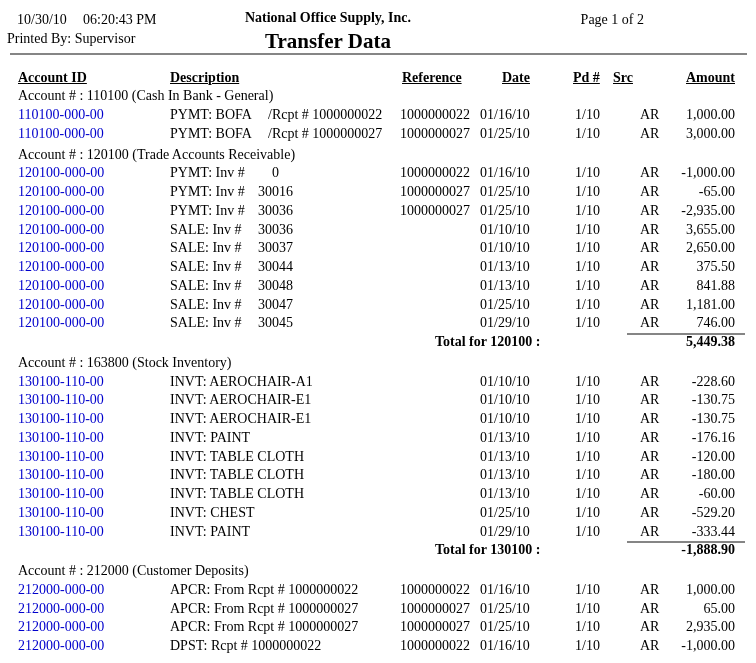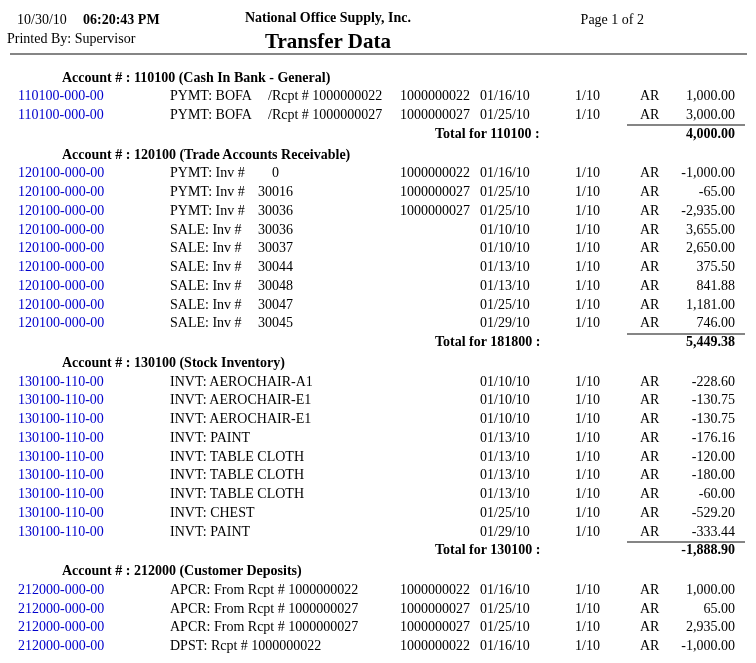--- a/index.html
+++ b/index.html
@@ -14,47 +14,56 @@
   #pg-hdr{position:absolute;top:0;left:0;width:656px;height:68px;}
   #hdr-rule{position:absolute;top:53px;left:10px;width:737px;height:2px;background:#858585;}
   #company{left:0;right:0;text-align:center;top:10px;font-weight:bold;}
   #title{left:0;right:0;text-align:center;top:29px;font-weight:bold;font-size:21px;}
   
   #report{position:absolute;top:68px;left:0;width:756px;}
   .line{position:relative;height:18.75px;}
   .line.gap{margin-top:2px;}
   .cell{position:absolute;top:1.5px;white-space:nowrap;}
   .colhdr{font-weight:bold;text-decoration:underline;}
-  .sec-hdr{left:18px;font-weight:bold;margin-left:44px;}
+  .sec-hdr{left:18px;font-weight:normal;}
   .c-acct{left:18px;color:var(--link,#0000CC);cursor:pointer;}
   .c-desc{left:170px;}
   .c-desc2t{left:268px;}
   .c-desc2n{left:248px;width:55px;text-align:center;}
   .c-ref{left:400px;}
   .c-date{left:480px;}
   .c-pd{left:573px;width:27px;text-align:right;}
   .c-src{left:613px;margin-left:27px;}
   .c-amt{left:620px;width:115px;text-align:right;}
   .tot-label{left:435px;font-weight:bold;}
   .tot-rule{position:absolute;top:0;left:627px;width:118px;height:2px;background:var(--rule,#858585);}
 </style>
 </head>
 <body style="--link: #0000CC; --rule: #858585;">
 
 <div id="pg-hdr">
   <span class="abs" style="left:17px;top:12px;">10/30/10</span>
-  <span class="abs" style="left:83px;top:12px;font-weight:bold;">06:20:43 PM</span>
+  <span class="abs" style="left:83px;top:12px;">06:20:43 PM</span>
   <div class="abs" id="company">National Office Supply, Inc.</div>
   <span class="abs" style="right:12px;top:12px;">Page 1 of  2</span>
   <span class="abs" style="left:7px;top:31px;">Printed By: Supervisor</span>
   <div class="abs" id="title">Transfer Data</div>
   <div id="hdr-rule"></div>
 </div>
 
 <div id="report">
+  <div class="line">
+    <span class="cell colhdr" style="left:18px">Account ID</span>
+    <span class="cell colhdr" style="left:170px">Description</span>
+    <span class="cell colhdr" style="left:402px">Reference</span>
+    <span class="cell colhdr" style="left:502px">Date</span>
+    <span class="cell colhdr" style="left:573px">Pd #</span>
+    <span class="cell colhdr" style="left:613px">Src</span>
+    <span class="cell colhdr c-amt">Amount</span>
+  </div>
   <div id="rows-host">
       <div class="line">
         <span class="cell sec-hdr">Account # : 110100 (Cash In Bank - General)</span>
       </div>
       <div class="line">
         <span class="cell c-acct">110100-000-00</span>
         <span class="cell c-desc">PYMT: BOFA</span>
         <span class="cell c-desc2t">/Rcpt # 1000000022</span>
         <span class="cell c-ref">1000000022</span>
         <span class="cell c-date">01/16/10</span>
@@ -65,25 +74,20 @@
       <div class="line">
         <span class="cell c-acct">110100-000-00</span>
         <span class="cell c-desc">PYMT: BOFA</span>
         <span class="cell c-desc2t">/Rcpt # 1000000027</span>
         <span class="cell c-ref">1000000027</span>
         <span class="cell c-date">01/25/10</span>
         <span class="cell c-pd">1/10</span>
         <span class="cell c-src">AR</span>
         <span class="cell c-amt">3,000.00</span>
       </div>
-      <div class="line">
-        <div class="tot-rule"></div>
-        <span class="cell tot-label">Total for 110100 :</span>
-        <span class="cell c-amt bold">4,000.00</span>
-      </div>
       <div class="line gap">
         <span class="cell sec-hdr">Account # : 120100 (Trade Accounts Receivable)</span>
       </div>
       <div class="line">
         <span class="cell c-acct">120100-000-00</span>
         <span class="cell c-desc">PYMT: Inv #</span>
         <span class="cell c-desc2n">0</span>
         <span class="cell c-ref">1000000022</span>
         <span class="cell c-date">01/16/10</span>
         <span class="cell c-pd">1/10</span>
@@ -159,25 +163,25 @@
         <span class="cell c-acct">120100-000-00</span>
         <span class="cell c-desc">SALE: Inv #</span>
         <span class="cell c-desc2n">30045</span>
         <span class="cell c-date">01/29/10</span>
         <span class="cell c-pd">1/10</span>
         <span class="cell c-src">AR</span>
         <span class="cell c-amt">746.00</span>
       </div>
       <div class="line">
         <div class="tot-rule"></div>
-        <span class="cell tot-label">Total for 181800 :</span>
+        <span class="cell tot-label">Total for 120100 :</span>
         <span class="cell c-amt bold">5,449.38</span>
       </div>
       <div class="line gap">
-        <span class="cell sec-hdr">Account # : 130100 (Stock Inventory)</span>
+        <span class="cell sec-hdr">Account # : 163800 (Stock Inventory)</span>
       </div>
       <div class="line">
         <span class="cell c-acct">130100-110-00</span>
         <span class="cell c-desc">INVT: AEROCHAIR-A1</span>
         <span class="cell c-date">01/10/10</span>
         <span class="cell c-pd">1/10</span>
         <span class="cell c-src">AR</span>
         <span class="cell c-amt">-228.60</span>
       </div>
       <div class="line">

